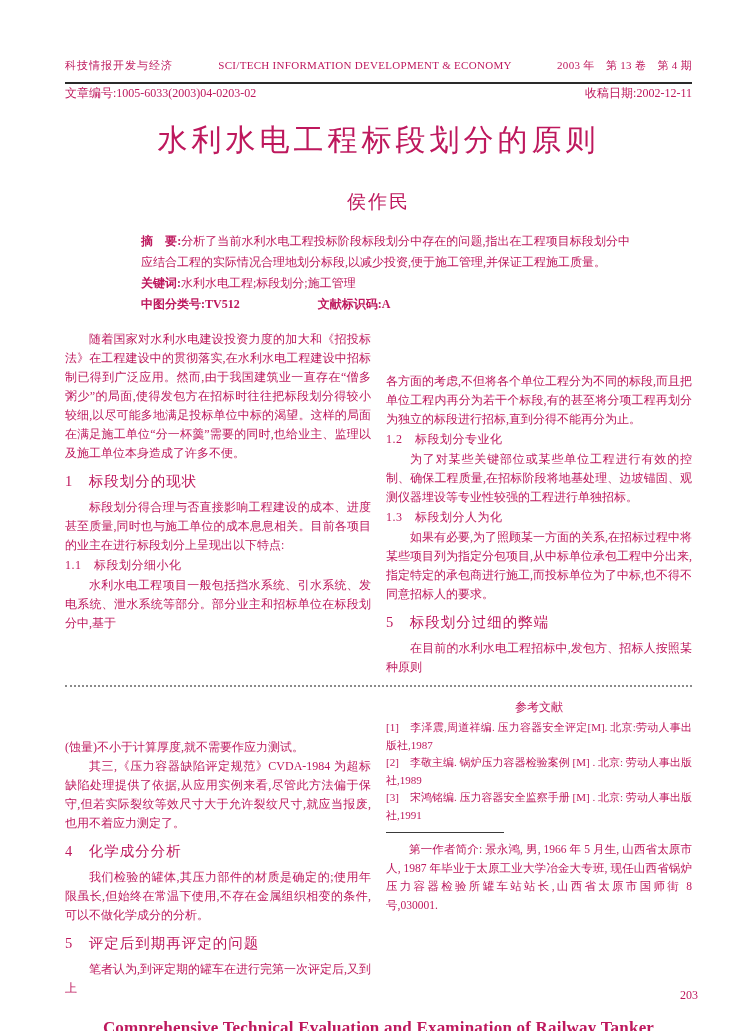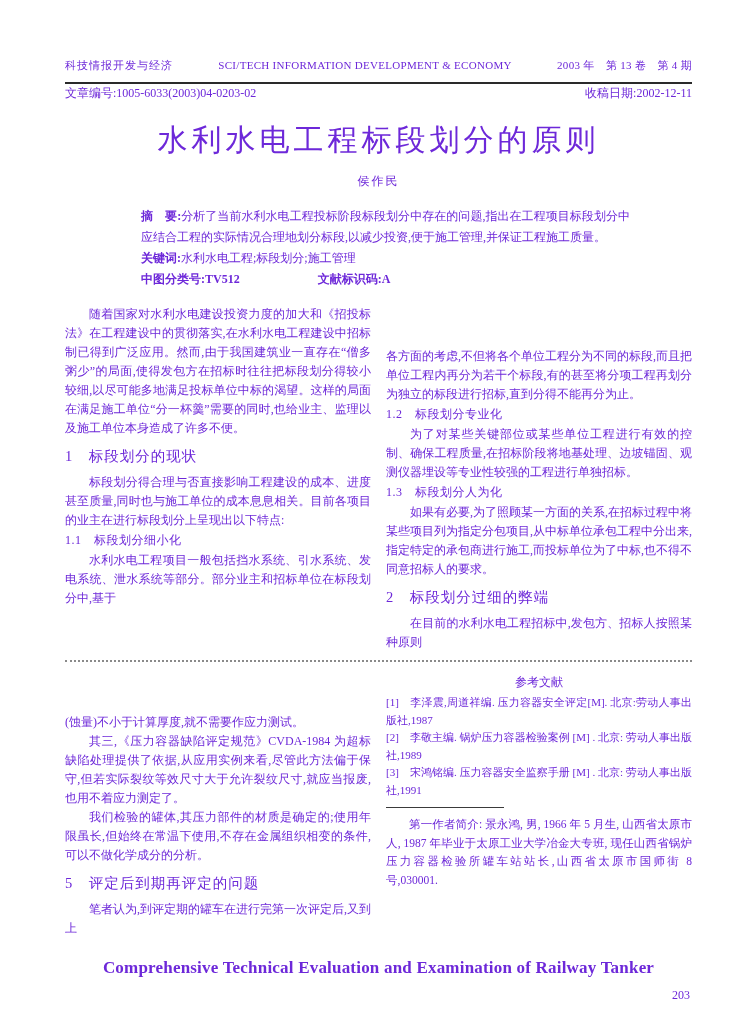--- a/index.html
+++ b/index.html
@@ -2,42 +2,42 @@
 <html><head>
 <meta charset="utf-8">
 <style>
   * { margin: 0; padding: 0; box-sizing: border-box; }
   html, body { background: #e8e8e8; }
   .page {
     position: relative;
     width: 750px; height: 1031px;
     margin: 0 auto;
     background: #ffffff;
-    color: #6d28d9;
+    color: #be185d;
     font-family: "Liberation Serif", "DejaVu Serif", serif;
     padding: 58px 58px 0 65px;
     overflow: hidden;
   }
   
   .hdr-row {
     display: flex; justify-content: space-between; align-items: baseline;
     font-size: 11px; letter-spacing: 0.3px;
   }
   .hdr-row .jc { letter-spacing: 1px; }
   .hdr-rule { border-top: 2px solid #2a2a2a; margin-top: 9px; }
   .meta-row {
     display: flex; justify-content: space-between;
     font-size: 12px; margin-top: 1px;
   }
   
   .title {
     text-align: center; font-size: 30px; font-weight: 400;
     letter-spacing: 4px; margin-top: 18px;
   }
-  .author { text-align: center; font-size: 12px; margin-top: 12px; letter-spacing: 2px; }
+  .author { text-align: center; font-size: 19px; margin-top: 28px; letter-spacing: 2px; }
   
   .abs-block {
     margin: 16px 62px 0 76px;
     font-size: 12px; line-height: 21px; text-align: justify;
   }
   .abs-block .lbl { font-weight: 600; }
   .clc-row { display: flex; }
   .clc-row .gap { width: 78px; }
   
   .cols { display: flex; gap: 15px; margin-top: 15px; }
@@ -53,21 +53,21 @@
   .article-divider {
     margin: 8px 0 9px;
     border-top: 2px dotted #8a8a8a;
     height: 0;
   }
   
   .english { margin-top: 20px; }
   .en-title {
     text-align: center; font-size: 17px; font-weight: 700; letter-spacing: 0.2px;
   }
-  .page-number { position: absolute; right: 60px; bottom: 28px; font-size: 12px; }
+  .page-number { position: absolute; right: 52px; bottom: 28px; font-size: 12px; }
 </style>
 </head>
 <body>
 
 <div class="page">
 
   <div class="hdr-row">
     <span class="jc">科技情报开发与经济</span>
     <span>SCI/TECH INFORMATION DEVELOPMENT &amp; ECONOMY</span>
     <span>2003 年　第 13 卷　第 4 期</span>
@@ -98,31 +98,32 @@
         <div class="blk blk-para">标段划分得合理与否直接影响工程建设的成本、进度甚至质量,同时也与施工单位的成本息息相关。目前各项目的业主在进行标段划分上呈现出以下特点:</div>
         <div class="blk blk-h2">1.1　标段划分细小化</div>
         <div class="blk blk-para">水利水电工程项目一般包括挡水系统、引水系统、发电系统、泄水系统等部分。部分业主和招标单位在标段划分中,基于</div>
       </div>
     <div class="col">
         <div class="blk blk-para-cont">各方面的考虑,不但将各个单位工程分为不同的标段,而且把单位工程内再分为若干个标段,有的甚至将分项工程再划分为独立的标段进行招标,直到分得不能再分为止。</div>
         <div class="blk blk-h2">1.2　标段划分专业化</div>
         <div class="blk blk-para">为了对某些关键部位或某些单位工程进行有效的控制、确保工程质量,在招标阶段将地基处理、边坡锚固、观测仪器埋设等专业性较强的工程进行单独招标。</div>
         <div class="blk blk-h2">1.3　标段划分人为化</div>
         <div class="blk blk-para">如果有必要,为了照顾某一方面的关系,在招标过程中将某些项目列为指定分包项目,从中标单位承包工程中分出来,指定特定的承包商进行施工,而投标单位为了中标,也不得不同意招标人的要求。</div>
-        <div class="blk blk-h1">2　标段划分过细的弊端</div>
+        <div class="blk blk-h1">5　标段划分过细的弊端</div>
         <div class="blk blk-para">在目前的水利水电工程招标中,发包方、招标人按照某种原则</div>
       </div>
   </div>
 
   <div class="article-divider"></div>
 
   <div class="cols" style="margin-top:0">
     <div class="col">
         <div class="blk blk-para-cont">(蚀量)不小于计算厚度,就不需要作应力测试。</div>
         <div class="blk blk-para">其三,《压力容器缺陷评定规范》CVDA-1984 为超标缺陷处理提供了依据,从应用实例来看,尽管此方法偏于保守,但若实际裂纹等效尺寸大于允许裂纹尺寸,就应当报废,也用不着应力测定了。</div>
+        <div class="blk blk-h1">4　化学成分分析</div>
         <div class="blk blk-para">我们检验的罐体,其压力部件的材质是确定的;使用年限虽长,但始终在常温下使用,不存在金属组织相变的条件,可以不做化学成分的分析。</div>
         <div class="blk blk-h1">5　评定后到期再评定的问题</div>
         <div class="blk blk-para">笔者认为,到评定期的罐车在进行完第一次评定后,又到上</div>
       </div>
     <div class="col">
         <div class="blk blk-center">参考文献</div>
         <div class="blk blk-ref">[1]　李泽震,周道祥编. 压力容器安全评定[M]. 北京:劳动人事出版社,1987</div>
         <div class="blk blk-ref">[2]　李敬主编. 锅炉压力容器检验案例 [M] . 北京: 劳动人事出版社,1989</div>
         <div class="blk blk-ref">[3]　宋鸿铭编. 压力容器安全监察手册 [M] . 北京: 劳动人事出版社,1991</div>
         <div class="blk blk-rule"></div>

